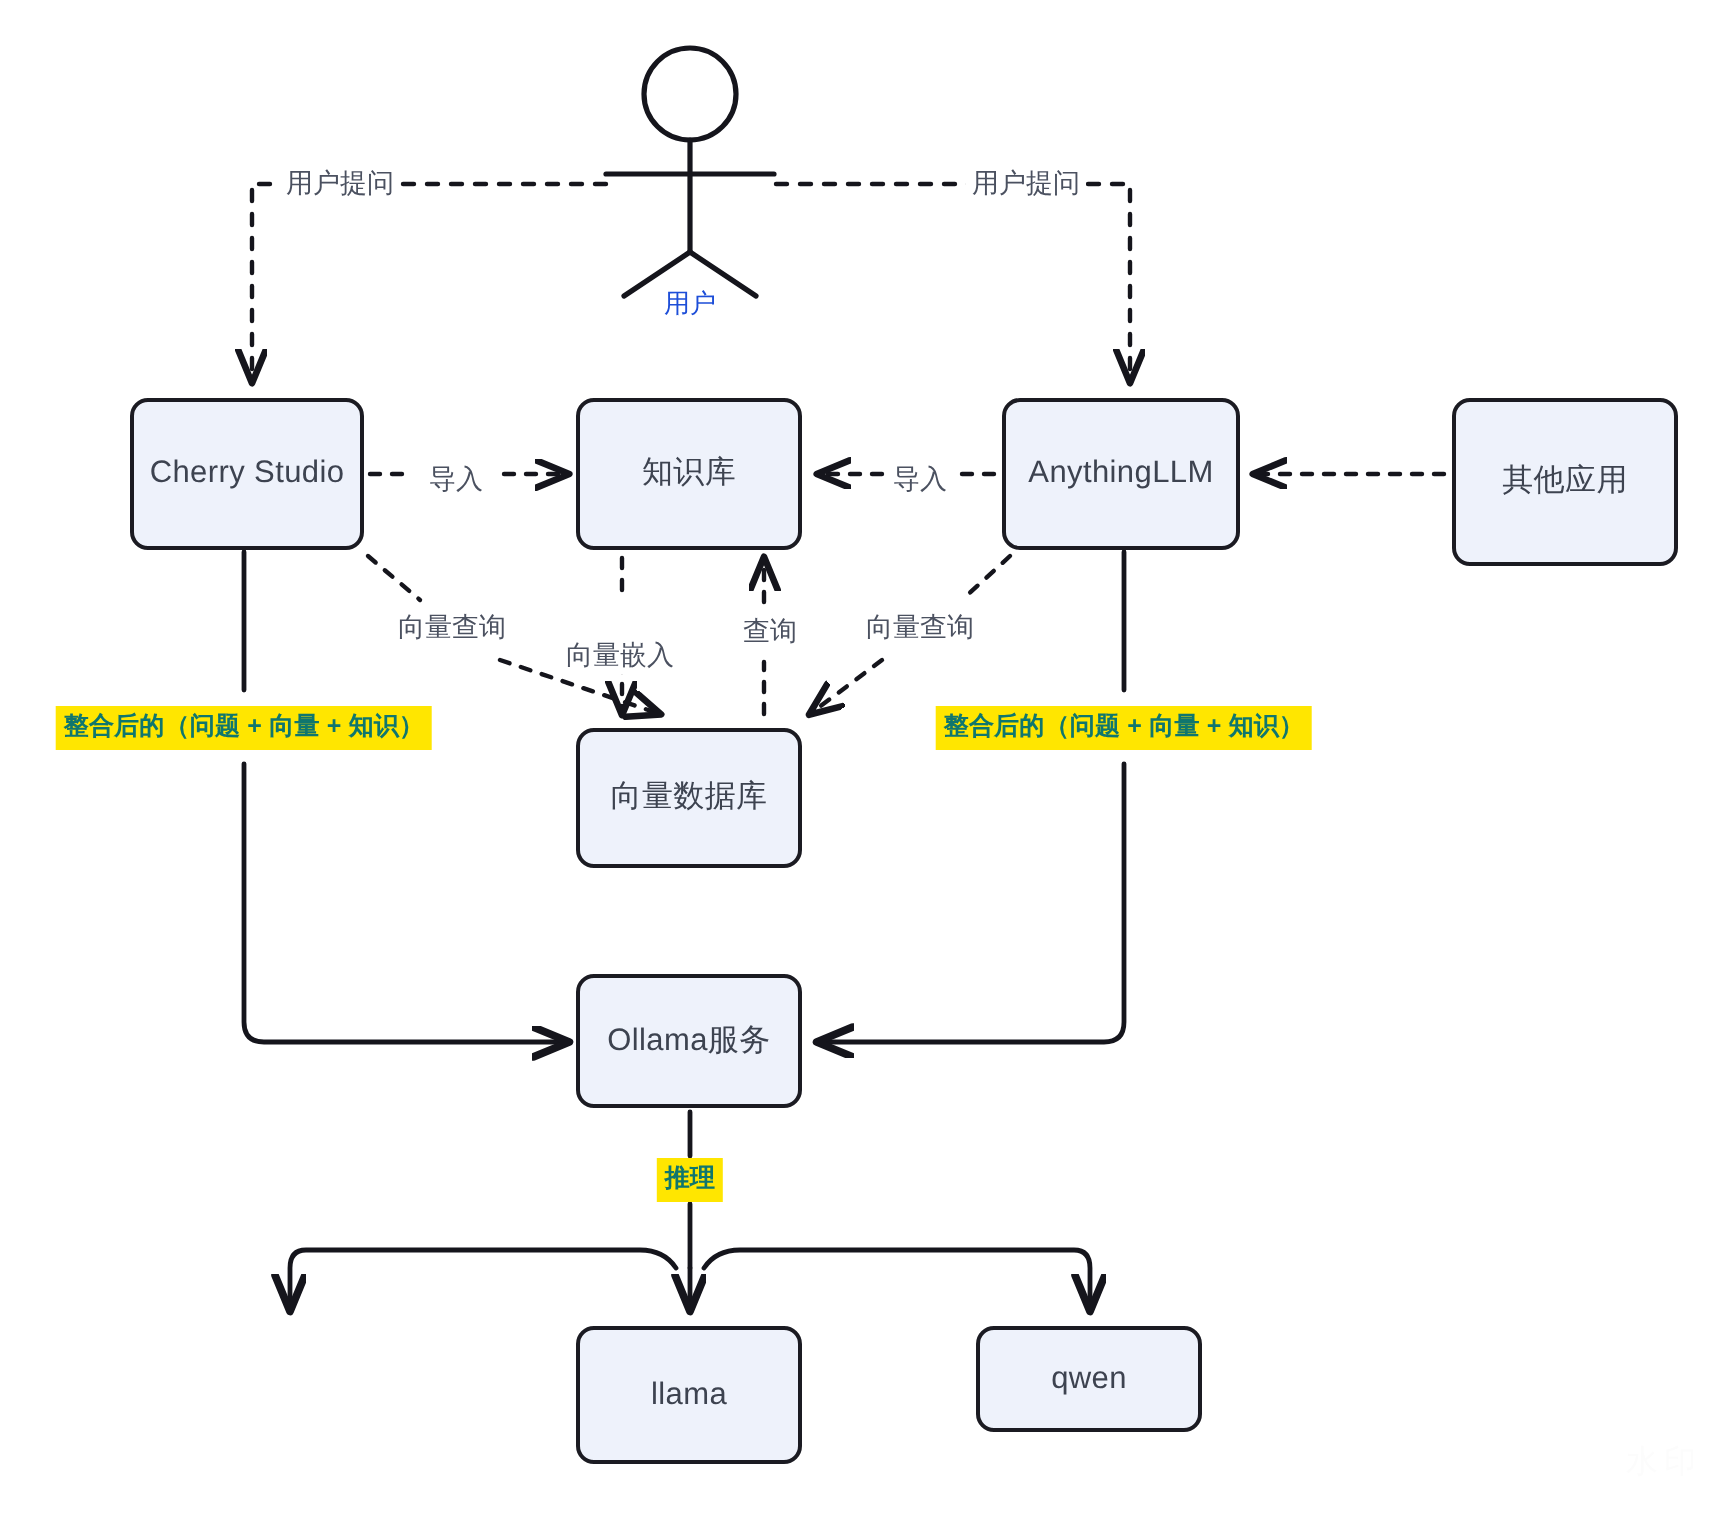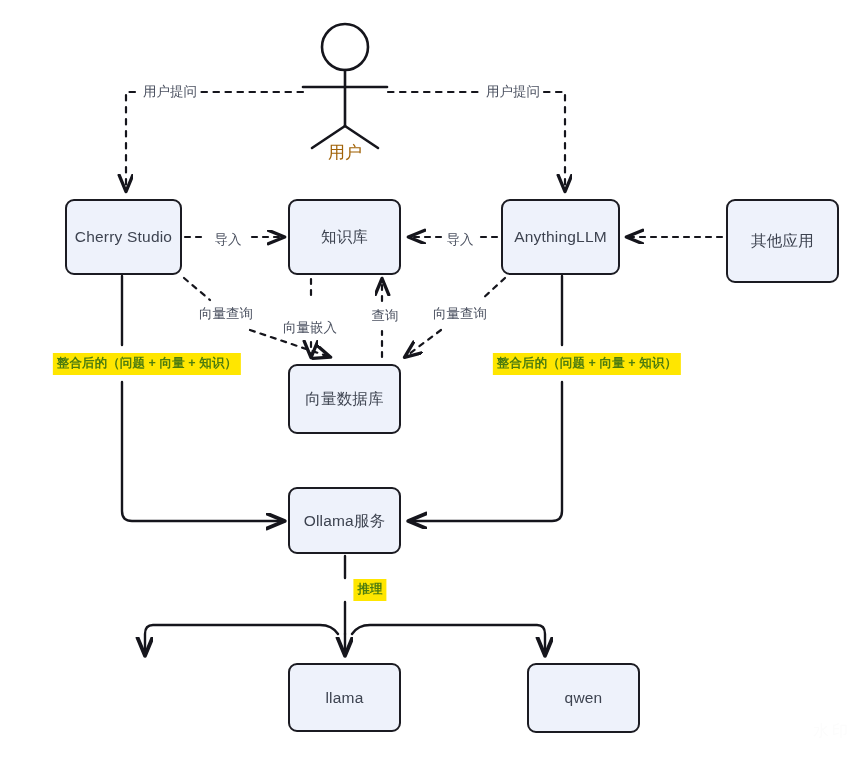--- a/index.html
+++ b/index.html
@@ -44,34 +44,33 @@
     position: absolute;
     color: #4b5160;
     font-size: 13.5px;
     white-space: nowrap;
     transform: translate(-50%, -50%);
     background: #ffffff;
     padding: 0 3px;
   }
   .hl-label {
     position: absolute;
-    color: #4d7c0f;
+    color: #0f766e;
     background: #ffe600;
     font-size: 12.5px;
     font-weight: bold;
     white-space: nowrap;
     transform: translate(-50%, -50%);
     padding: 2px 4px 3px 4px;
     letter-spacing: 0.1px;
-    margin-left: 25px;
   }
   .actor-label {
     position: absolute;
-    color: #a16207;
-    font-size: 17px;
+    color: #1d4ed8;
+    font-size: 13px;
     white-space: nowrap;
     transform: translate(-50%, -50%);
   }
   .watermark {
     position: absolute;
     right: 14px;
     bottom: 16px;
     color: #fcfcfc;
     font-size: 16px;
     letter-spacing: 3px;
@@ -165,21 +164,21 @@
 
   <div class="node" style="left:288px; top:487px; width:113px; height:67px;">
     <span>Ollama服务</span>
   </div>
 
 
   <div class="node" style="left:288px; top:663px; width:113px; height:69px;">
     <span>llama</span>
   </div>
 
-  <div class="node" style="left:488px; top:663px; width:113px; height:70px;margin-left:39px;">
+  <div class="node" style="left:488px; top:663px; width:113px; height:53px;">
     <span>qwen</span>
   </div>
 
   <div class="actor-label" style="left:345px; top:152px;">用户</div>
 
   <div class="edge-label" style="left:170px; top:92px;">用户提问</div>
   <div class="edge-label" style="left:513px; top:92px;">用户提问</div>
   <div class="edge-label" style="left:228px; top:240px;">导入</div>
   <div class="edge-label" style="left:460px; top:240px;">导入</div>
   <div class="edge-label" style="left:226px; top:314px;">向量查询</div>

